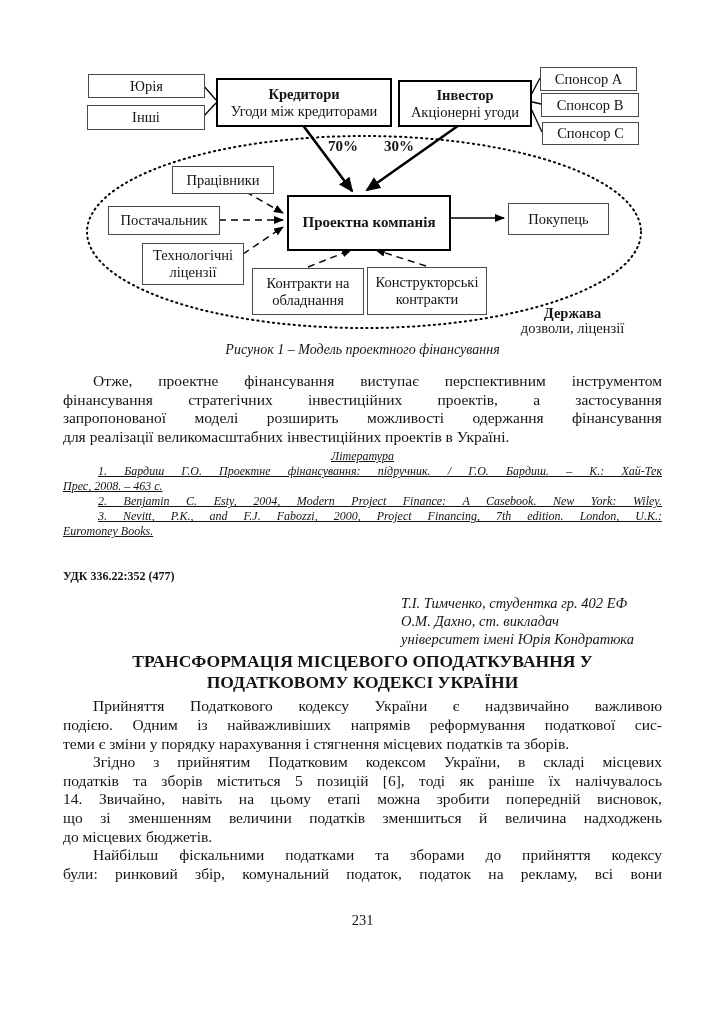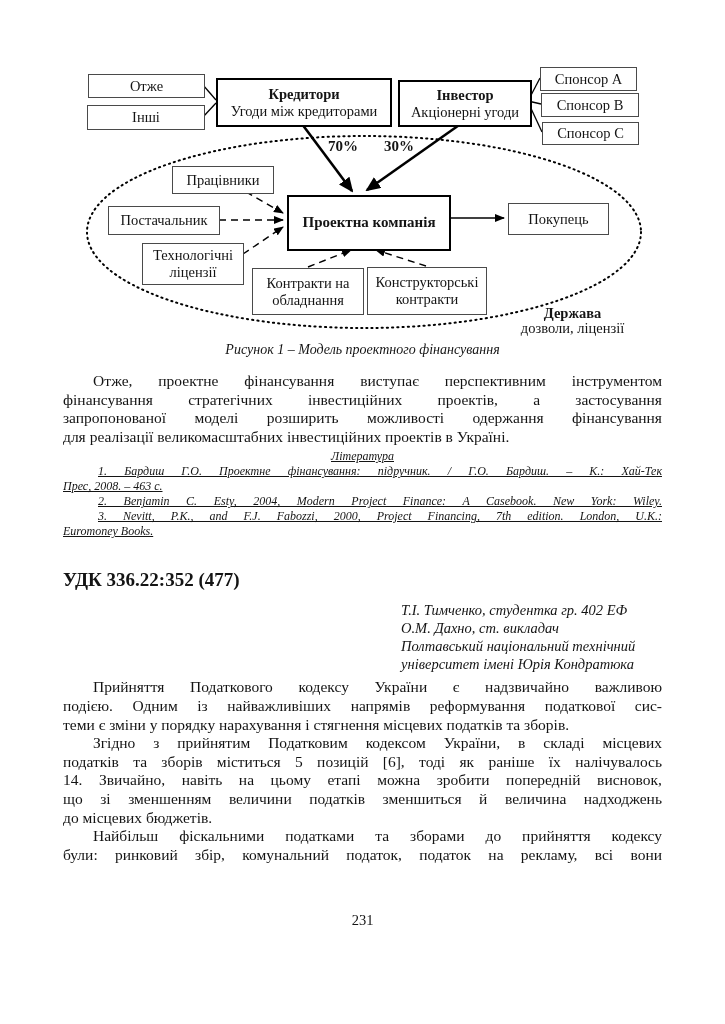--- a/index.html
+++ b/index.html
@@ -28,21 +28,21 @@
   
   .content{position:absolute;left:63px;top:342px;width:599px;font-size:15.5px;}
   .caption{font-style:italic;text-align:center;font-size:14px;margin-bottom:14px;}
   .para{line-height:18.6px;}
   .jl{text-align:justify;text-align-last:justify;}
   .ll{text-align:left;}
   .ind{text-indent:30px;}
   .lit{font-size:12px;line-height:15px;font-style:italic;text-decoration:underline;}
   .lit-head{text-align:center;margin-top:3px;}
   .lit .ind{text-indent:35px;}
-  .udc{font-weight:bold;margin-top:30px;font-size:19px;}
+  .udc{font-weight:bold;margin-top:30px;font-size:12px;}
   .authors{margin-top:10px;margin-left:338px;font-style:italic;font-size:14.5px;line-height:18px;white-space:nowrap;}
   .art-title{margin-top:3px;text-align:center;font-weight:bold;font-size:17.5px;line-height:20.5px;}
   .p-first{margin-top:5px;}
   .pageno{position:absolute;left:0;top:912px;width:725px;text-align:center;font-size:14.5px;}
 </style>
 </head>
 <body>
 
 <div class="page">
 
@@ -74,21 +74,21 @@
 
       <line x1="246" y1="132" x2="283" y2="153" stroke="#000" stroke-width="1.4" stroke-dasharray="7 5" marker-end="url(#arr)"></line>
       <line x1="219" y1="160" x2="283" y2="160" stroke="#000" stroke-width="1.4" stroke-dasharray="7 5" marker-end="url(#arr)"></line>
       <line x1="243" y1="194" x2="283" y2="167" stroke="#000" stroke-width="1.4" stroke-dasharray="7 5" marker-end="url(#arr)"></line>
 
       <line x1="308" y1="207" x2="351" y2="190" stroke="#000" stroke-width="1.4" stroke-dasharray="7 5" marker-end="url(#arr)"></line>
       <line x1="426" y1="206" x2="376" y2="190" stroke="#000" stroke-width="1.4" stroke-dasharray="7 5" marker-end="url(#arr)"></line>
     </svg>
 
     <div class="dbox" style="left:88px;top:14px;width:115px;height:22px;">
-      <span>Отже</span>
+      <span>Юрія</span>
     </div>
     <div class="dbox" style="left:87px;top:45px;width:116px;height:23px;">
       <span>Інші</span>
     </div>
     <div class="dbox thick" style="left:216px;top:18px;width:172px;height:45px;">
       <span class="b">Кредитори</span>
       <span>Угоди між кредиторами</span>
     </div>
     <div class="dbox thick" style="left:398px;top:20px;width:130px;height:43px;">
       <span class="b">Інвестор</span>
@@ -160,24 +160,27 @@
       <div class="jl ind">2. Benjamin C. Esty, 2004, Modern Project Finance: A Casebook. New York: Wiley.</div>
       <div class="jl ind">3. Nevitt, P.K., and F.J. Fabozzi, 2000, Project Financing, 7th edition. London, U.K.:</div>
       <div class="ll">Euromoney Books.</div>
     </div>
 
     <div class="udc">УДК 336.22:352 (477)</div>
 
     <div class="authors">
       <div>Т.І. Тимченко, студентка гр. 402 ЕФ</div>
       <div>О.М. Дахно, ст. викладач</div>
-      <div>Полтавський національний технічний</div>
       <div>університет імені Юрія Кондратюка</div>
     </div>
 
+    <div class="art-title">
+      <div>ТРАНСФОРМАЦІЯ МІСЦЕВОГО ОПОДАТКУВАННЯ У</div>
+      <div>ПОДАТКОВОМУ КОДЕКСІ УКРАЇНИ</div>
+    </div>
 
     <div class="para p-first">
       <div class="jl ind">Прийняття Податкового кодексу України є надзвичайно важливою</div>
       <div class="jl">подією. Одним із найважливіших напрямів реформування податкової сис-</div>
       <div class="ll">теми є зміни у порядку нарахування і стягнення місцевих податків та зборів.</div>
     </div>
 
     <div class="para">
       <div class="jl ind">Згідно з прийнятим Податковим кодексом України, в складі місцевих</div>
       <div class="jl">податків та зборів міститься 5 позицій [6], тоді як раніше їх налічувалось</div>

